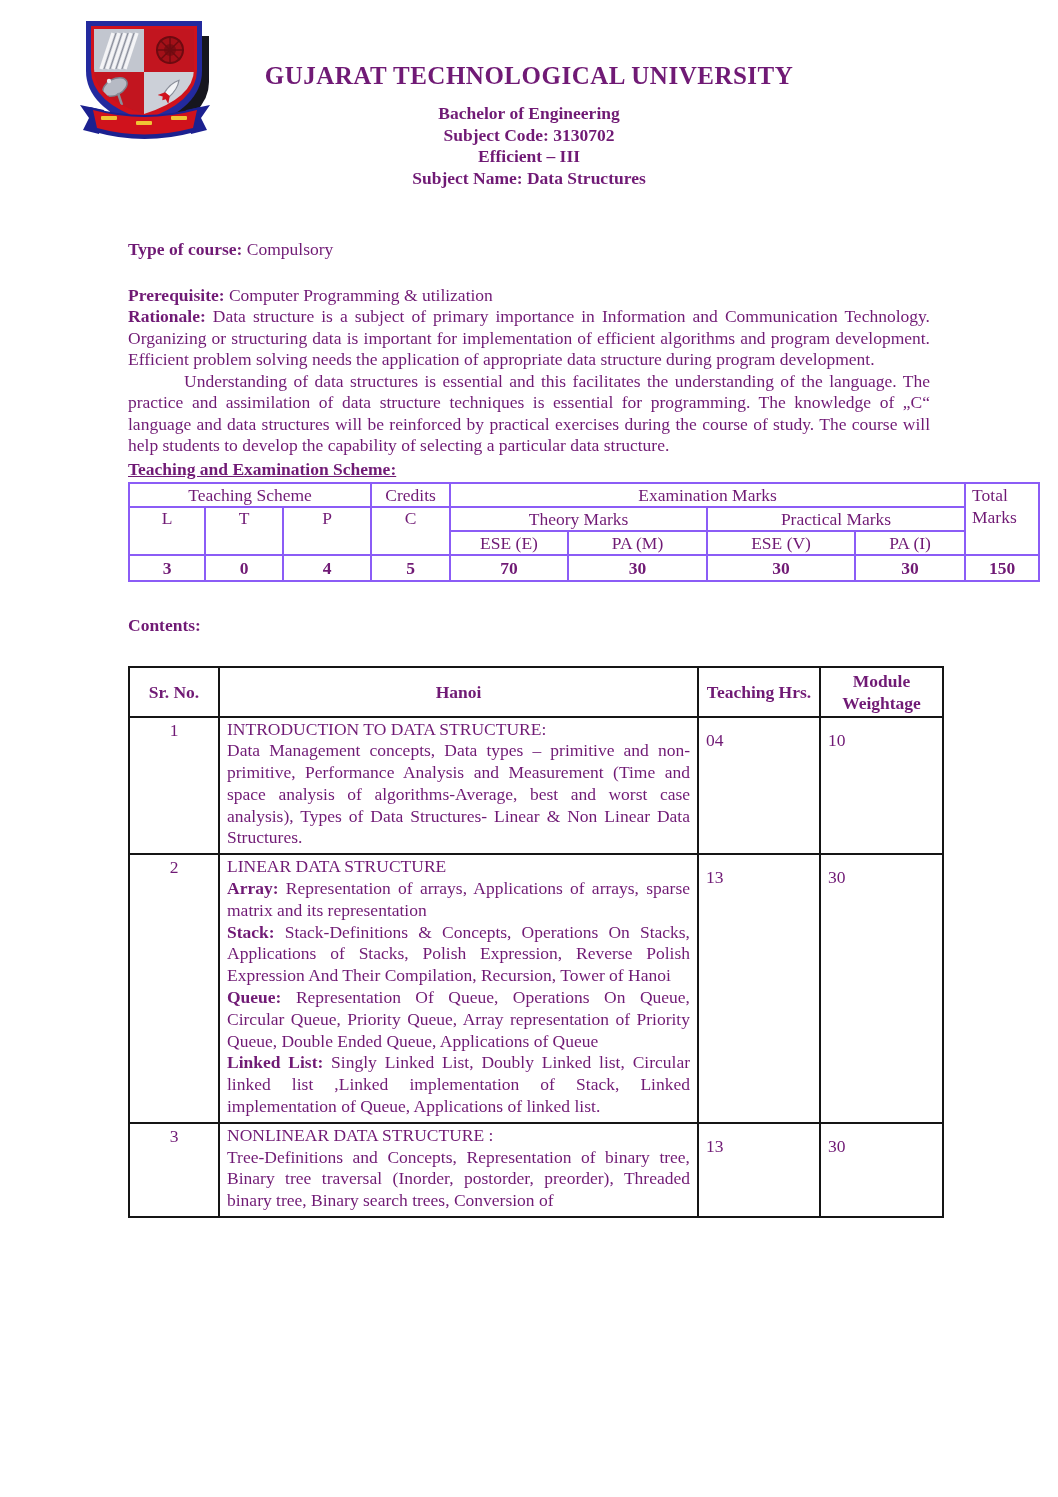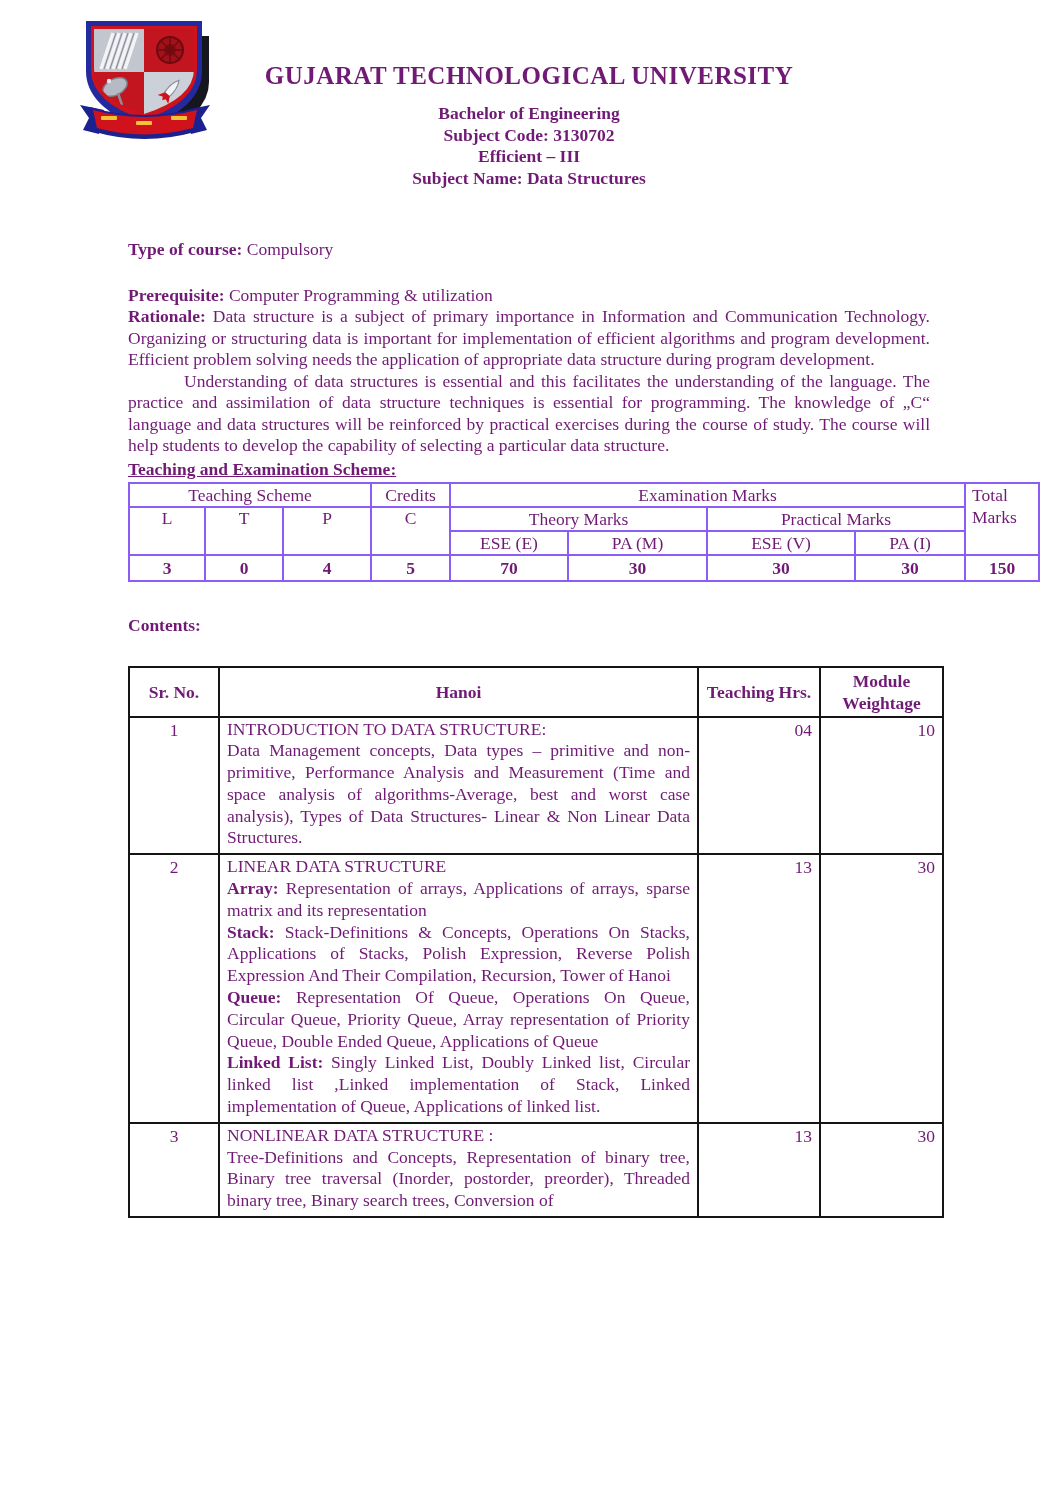--- a/index.html
+++ b/index.html
@@ -44,21 +44,21 @@
   .contents-heading{margin-top:33px;}
   .contents-table{margin-top:29px;width:814px;table-layout:fixed;font-size:17.5px;}
   .contents-table th{
     border:2px solid #151515;font-weight:bold;text-align:center;vertical-align:middle;
     padding:1px 4px;line-height:22px;height:46px;
   }
   .contents-table td{
     border:2px solid #151515;vertical-align:top;padding:1px 7px 4px 7px;line-height:21.8px;
   }
   .contents-table td.sr{text-align:center;padding-top:2px;}
-  .contents-table td.num{text-align:right;padding-top:2px;}
+  .contents-table td.num{text-align:left;padding-top:12px;}
   .topic-title{text-align:left;}
   .topic-para{text-align:justify;}
   .topic-para b{font-weight:bold;}
 </style>
 </head>
 <body>
 
 <div class="page">
 
   <div class="header">

